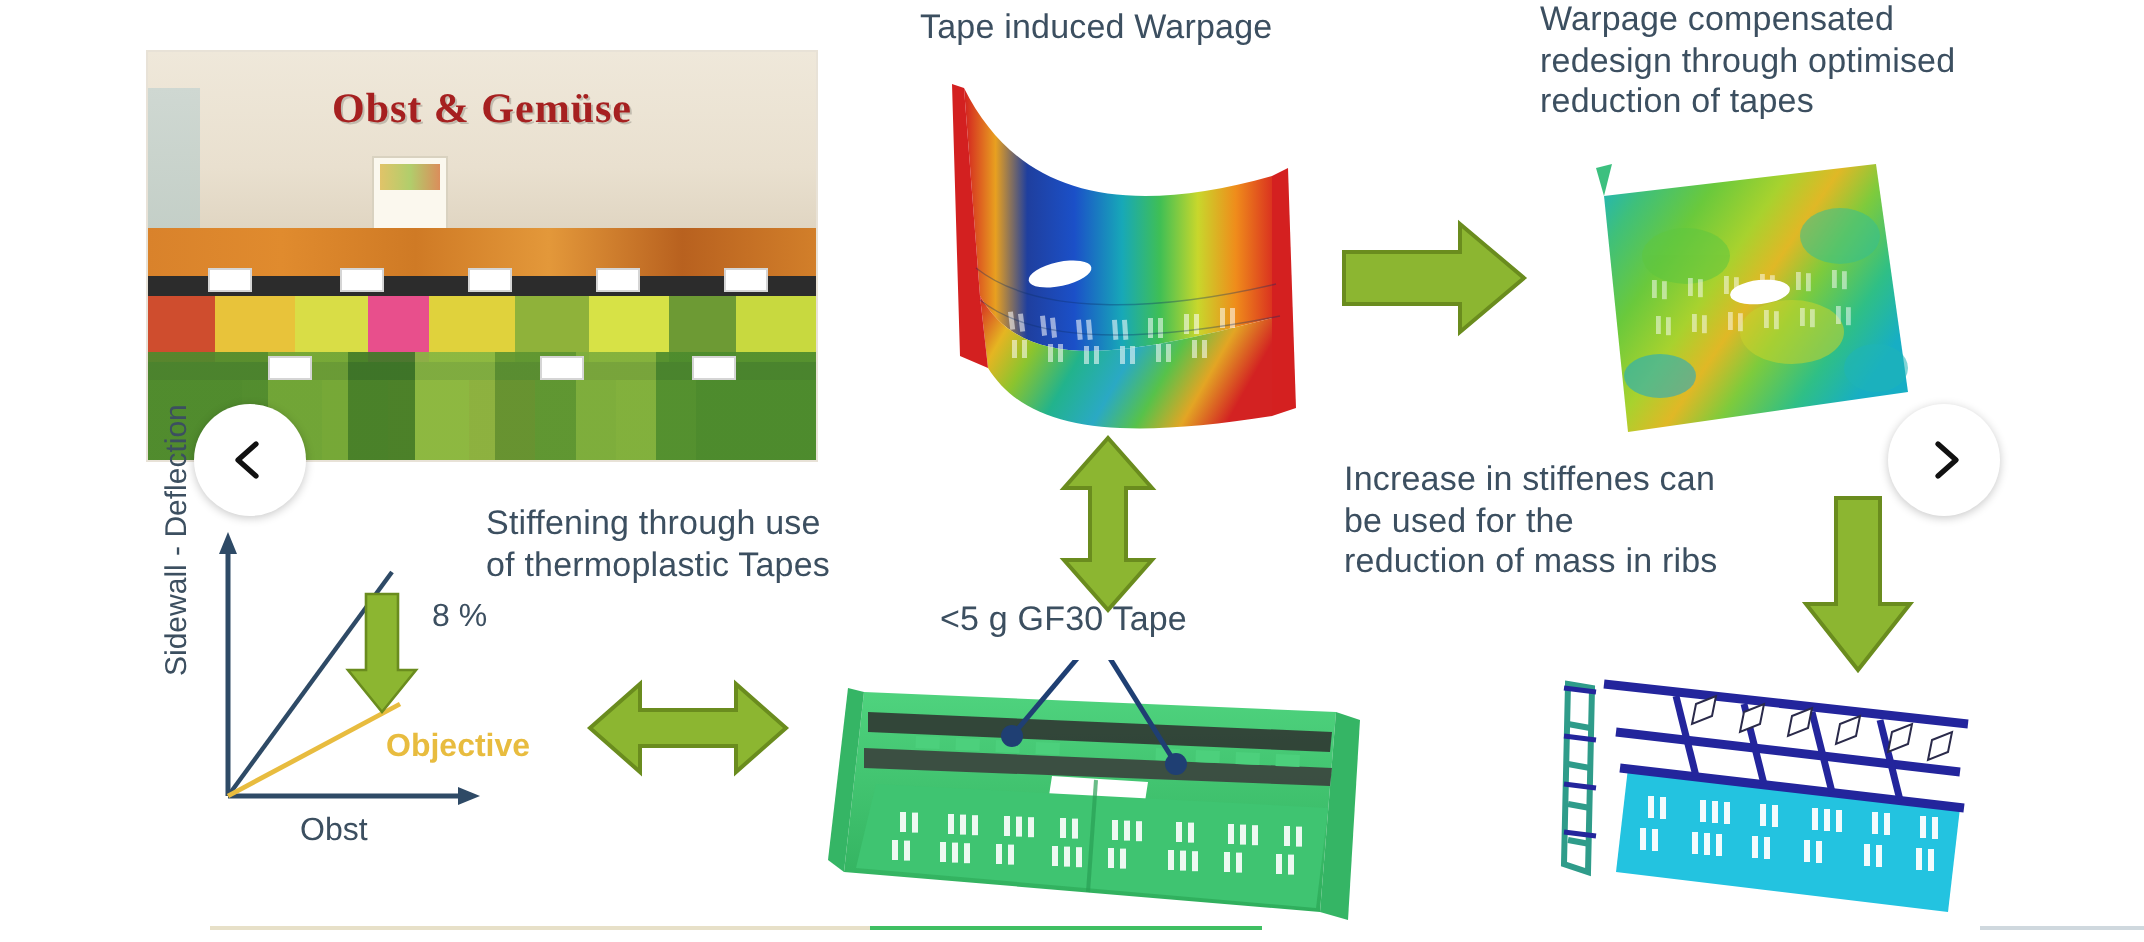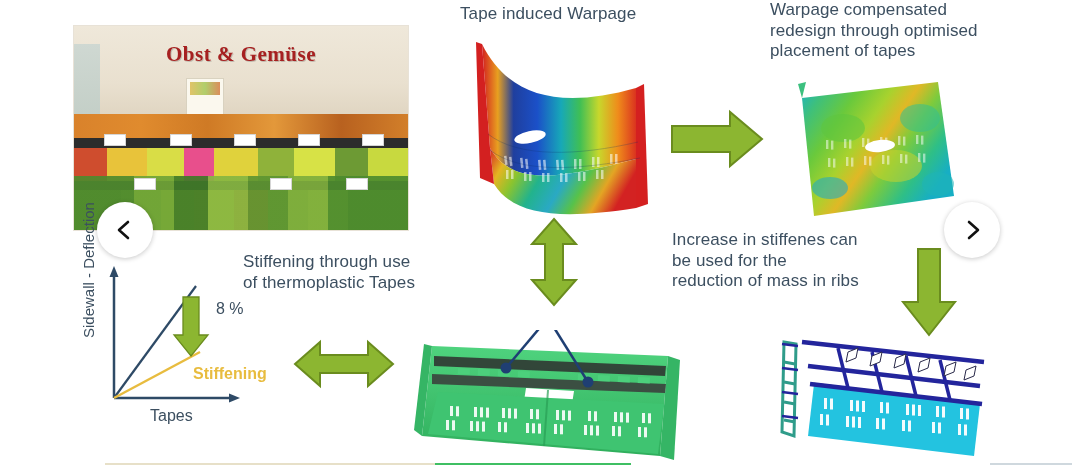--- a/index.html
+++ b/index.html
@@ -142,29 +142,30 @@
       <div class="tag" style="left:60px;top:152px"></div>
       <div class="tag" style="left:196px;top:152px"></div>
       <div class="tag" style="left:272px;top:152px"></div>
     </div>
   </div>
 
   <div class="caption" style="left:460px;top:4px;width:230px;">Tape induced Warpage</div>
 
   <div class="caption" style="left:770px;top:0px;width:280px;">Warpage compensated
 redesign through optimised
-placement of tapes</div>
+reduction of tapes</div>
 
   <div class="caption" style="left:672px;top:230px;width:250px;">Increase in stiffenes can
 be used for the
 reduction of mass in ribs</div>
 
   <div class="caption" style="left:243px;top:252px;width:215px;">Stiffening through use
 of thermoplastic Tapes</div>
 
+  <div class="caption" style="left:470px;top:300px;width:170px;">&lt;5 g GF30 Tape</div>
 
   <div class="fig" style="left:468px;top:38px;">
     <svg width="200" height="185" viewBox="0 0 200 185">
       <defs>
         <linearGradient id="rain" x1="0" y1="0" x2="1" y2="0">
           <stop offset="0%" stop-color="#d32020"></stop>
           <stop offset="10%" stop-color="#e8a020"></stop>
           <stop offset="20%" stop-color="#1f3f9e"></stop>
           <stop offset="35%" stop-color="#1b50c8"></stop>
           <stop offset="50%" stop-color="#17a8b8"></stop>
@@ -459,22 +460,22 @@
 
       <line x1="26" y1="146" x2="108" y2="34" stroke="#2e4a66" stroke-width="2.2"></line>
 
       <line x1="26" y1="146" x2="112" y2="100" stroke="#e8bc3f" stroke-width="2.4"></line>
 
       <g fill="#8cb631" stroke="#6a8c1e" stroke-width="1.3">
         <polygon points="95,45 111,45 111,83 120,83 103,104 86,83 95,83"></polygon>
       </g>
     </svg>
     <div class="ylab">Sidewall - Deflection</div>
-    <div class="xlab">Tapes</div>
-    <div class="objlab">Stiffening</div>
+    <div class="xlab">Obst</div>
+    <div class="objlab">Objective</div>
     <div class="pctlab">8 %</div>
   </div>
 
   <div class="arrow" style="left:668px;top:108px;">
     <svg width="98" height="62" viewBox="0 0 98 62">
       <polygon points="4,18 62,18 62,4 94,31 62,58 62,44 4,44" fill="#8cb631" stroke="#6a8c1e" stroke-width="2"></polygon>
     </svg>
   </div>
 
   <div class="arrow" style="left:528px;top:216px;">

